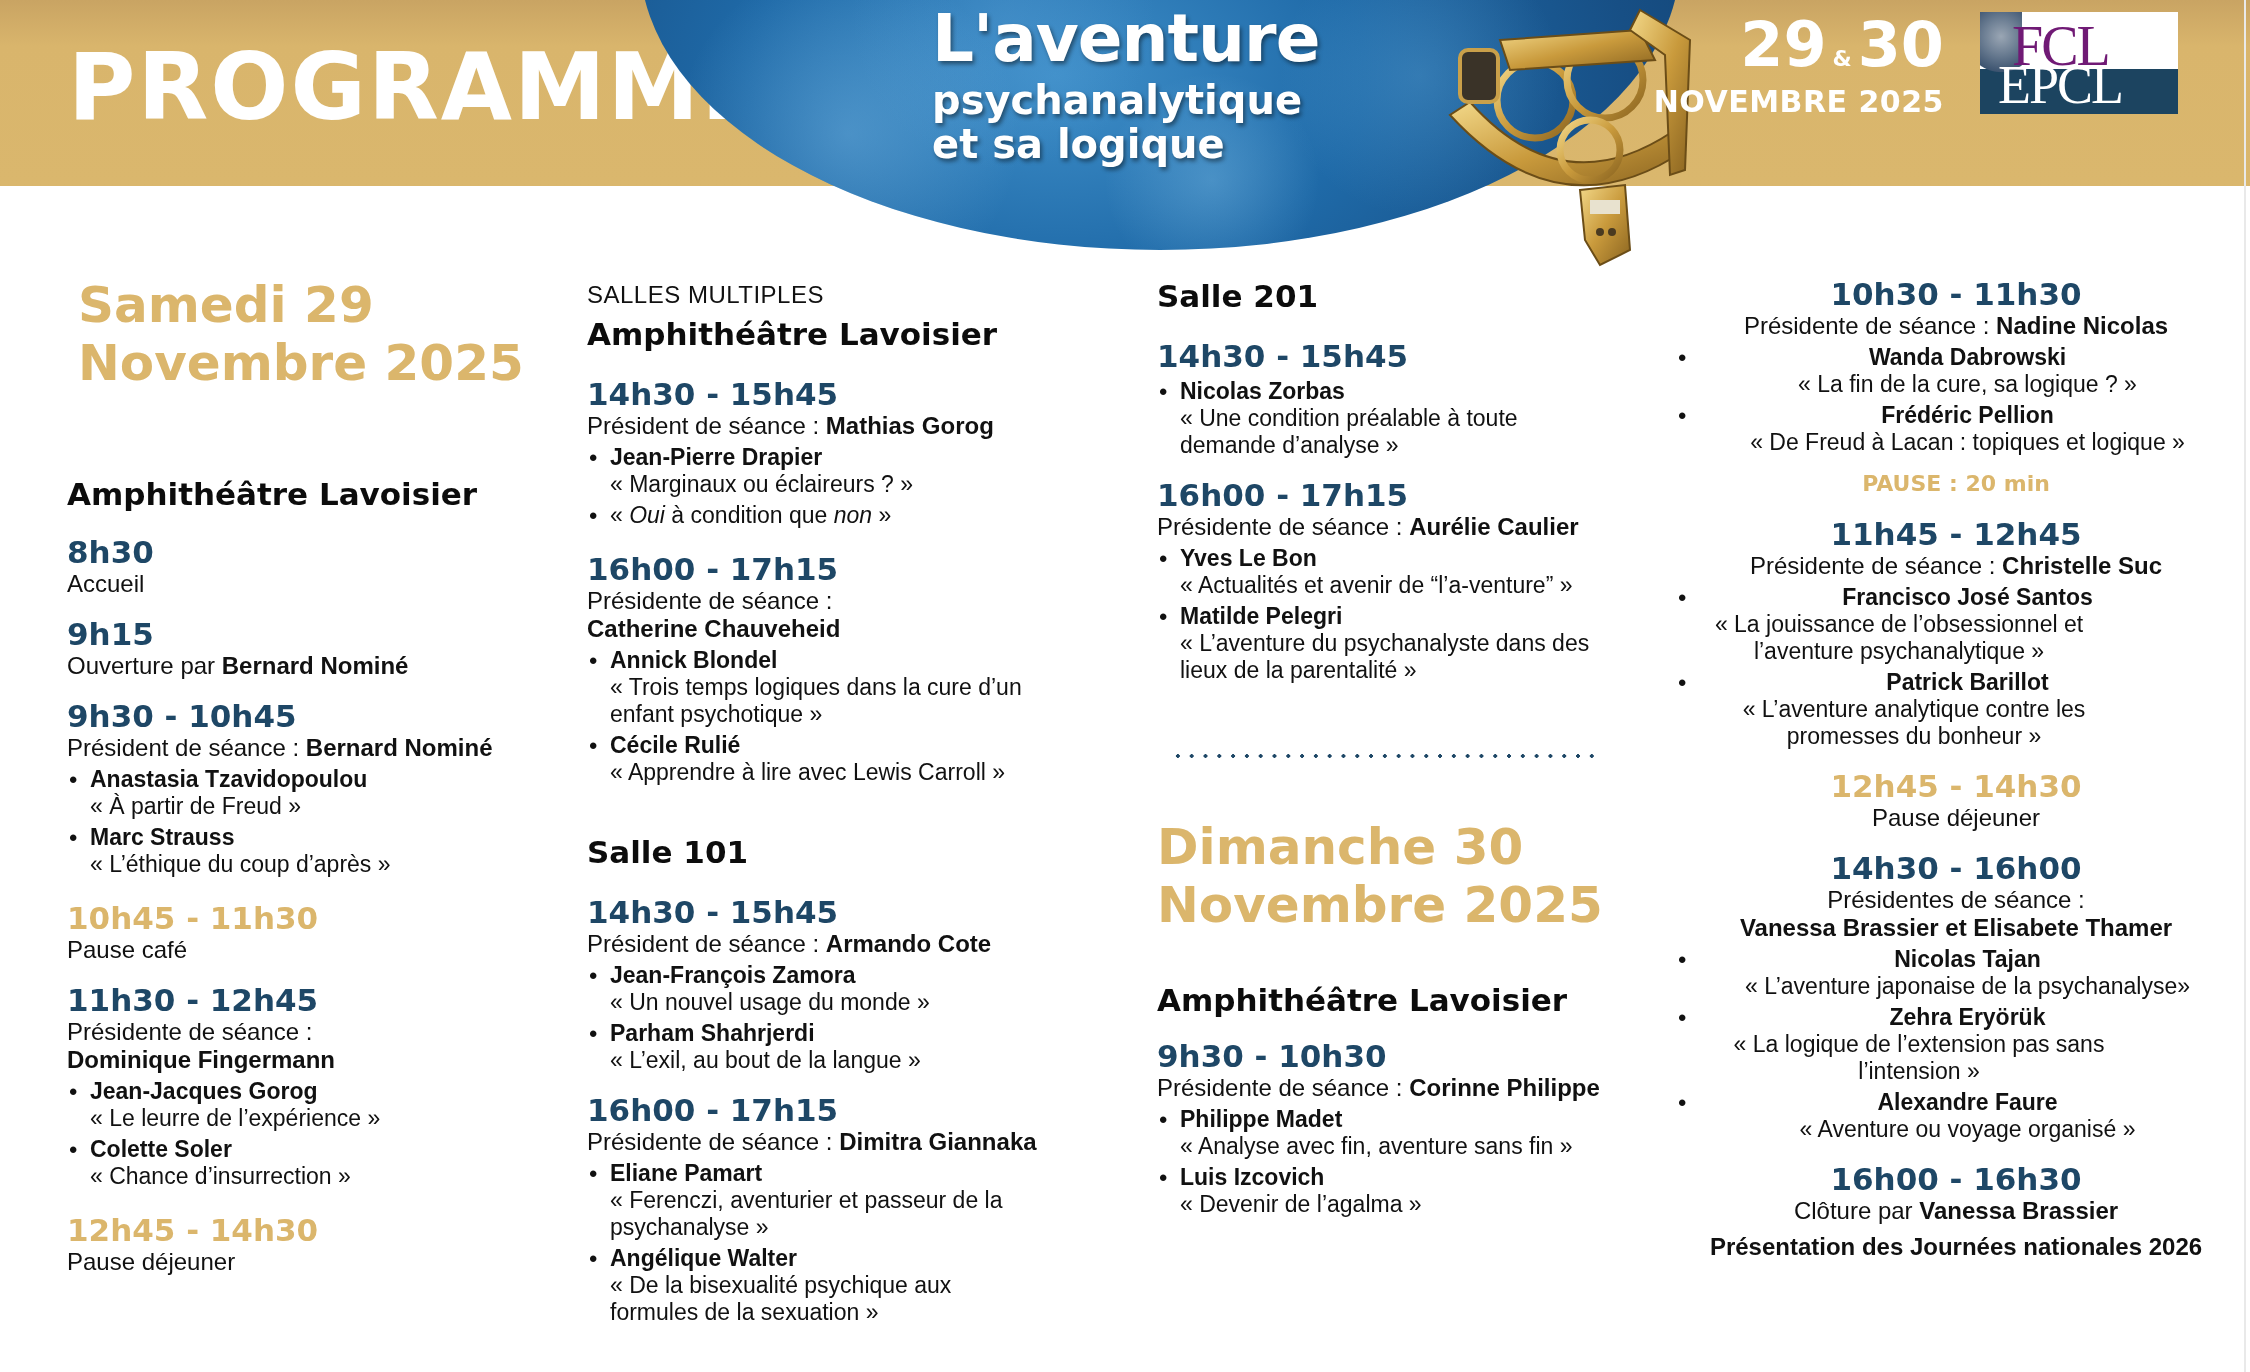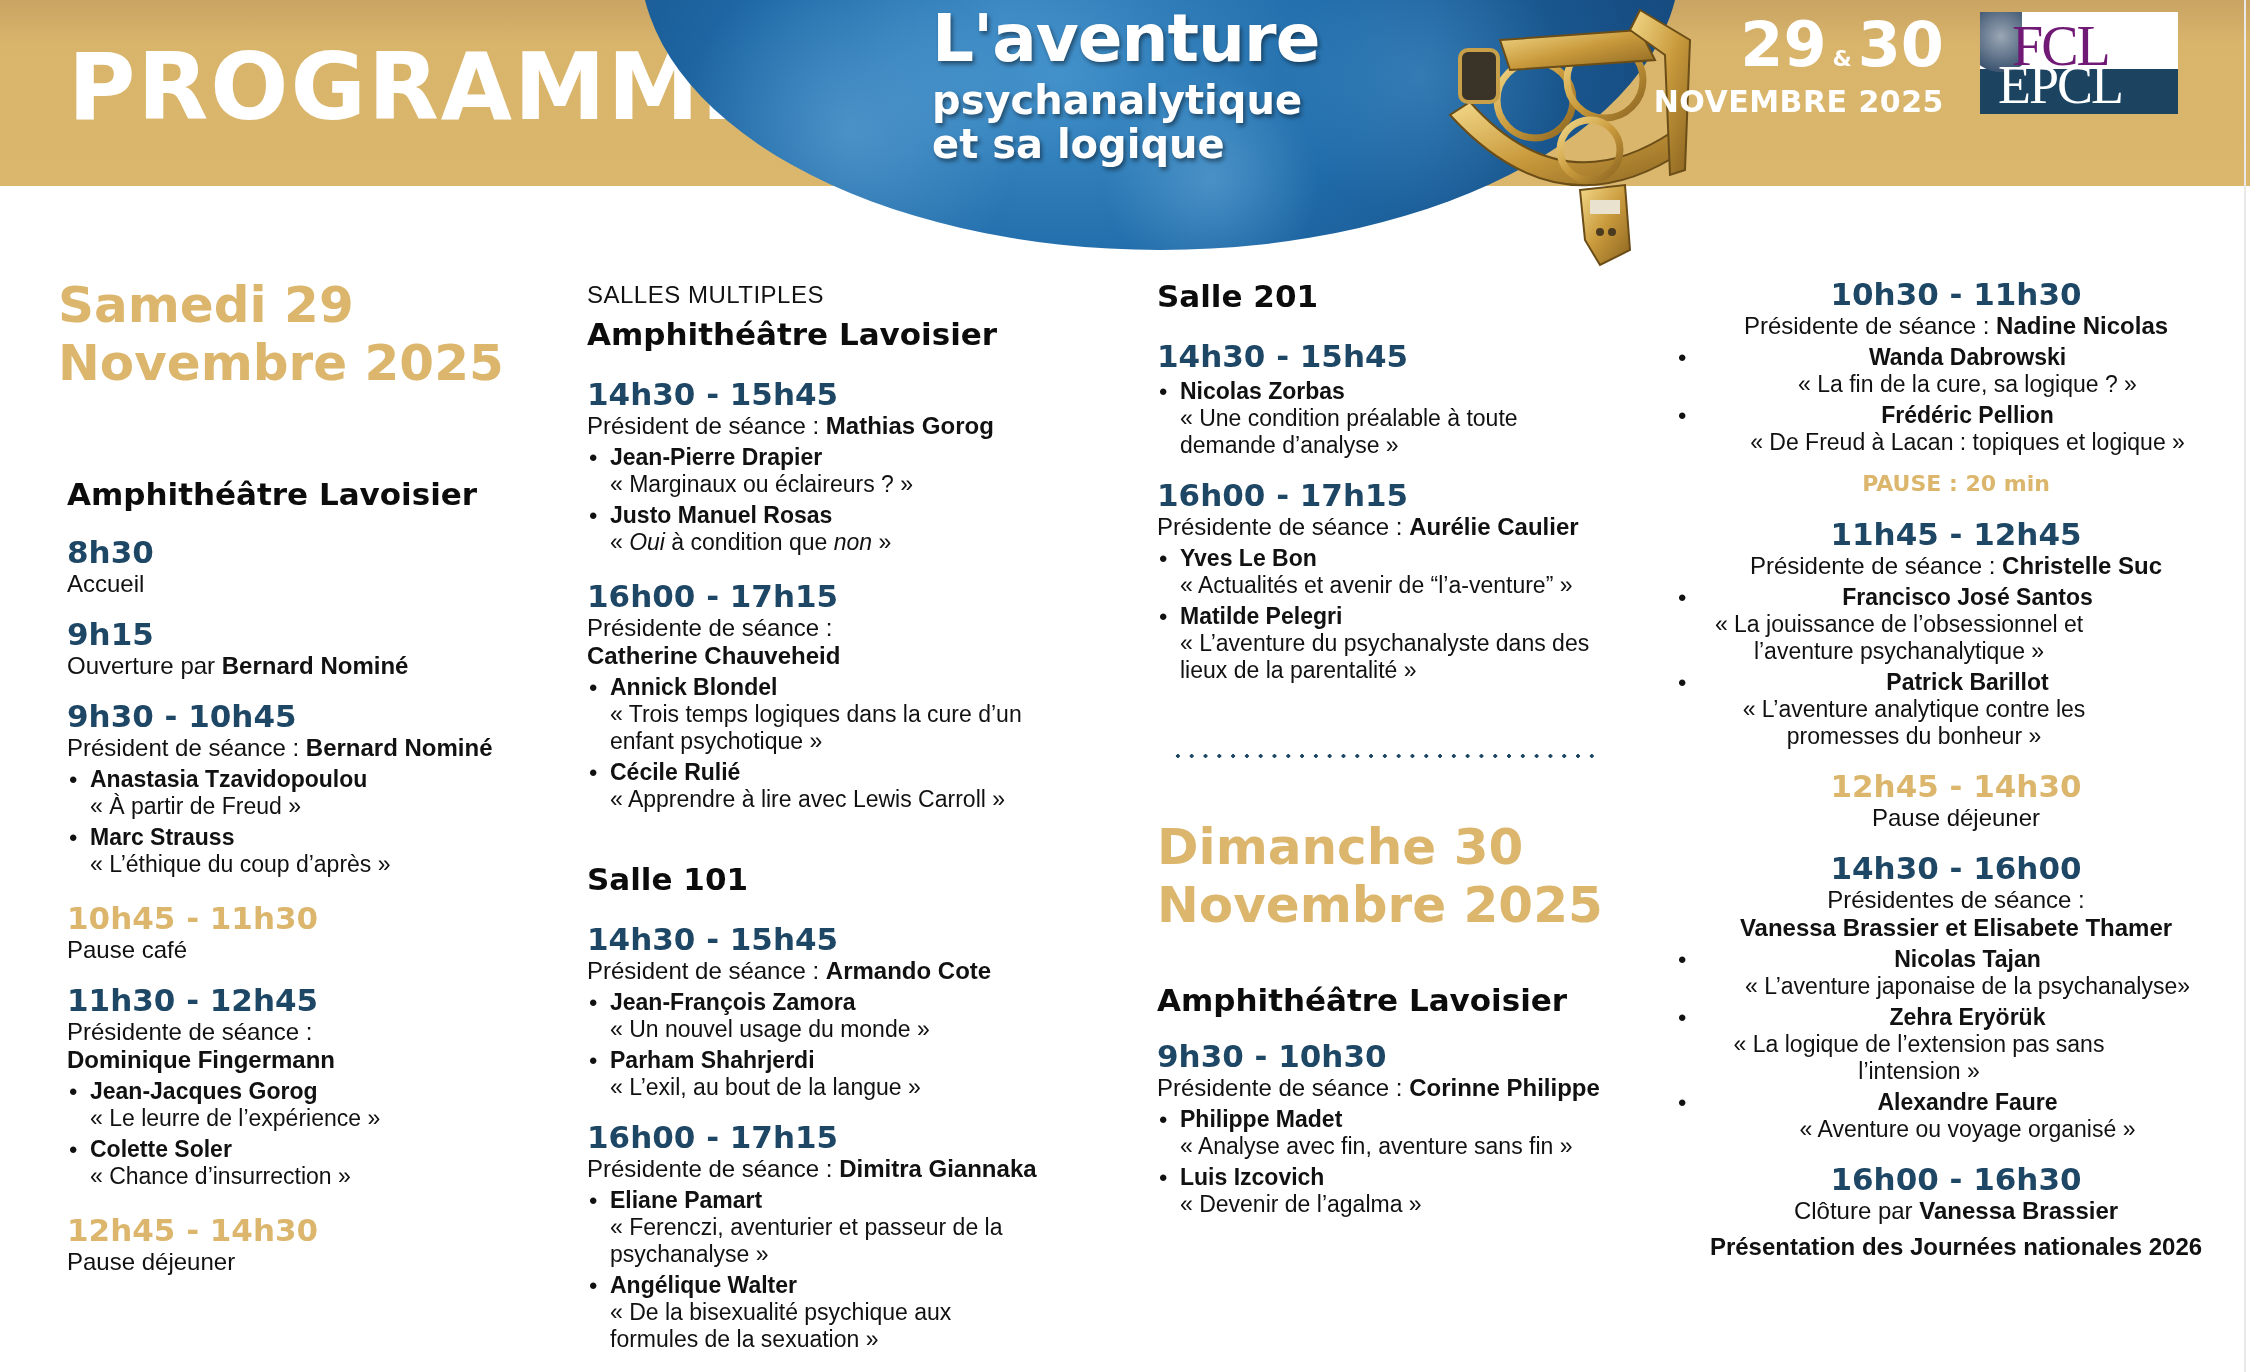--- a/index.html
+++ b/index.html
@@ -44,21 +44,21 @@
                    font-size: 54px; color: #ffffff; line-height: 1; letter-spacing: -2px; }
 
   
   .col { position: absolute; top: 268px; }
   .col1 { left: 58px; width: 500px; }
   .col2 { left: 587px; width: 540px; top: 280px; }
   .col3 { left: 1157px; width: 500px; top: 276px; }
   .col4 { left: 1676px; width: 560px; top: 276px; text-align: center; }
 
   .day-title { color: #dbb66c; font-family: "DejaVu Sans", sans-serif; font-weight: 700; font-size: 50px; line-height: 58px; }
-  .col1 .day-title { margin-top: 8px; }
+  .col1 .day-title { margin-top: 8px; margin-left: 20px; }
   .room-kicker { font-size: 24px; color: #111; letter-spacing: .5px; line-height: 30px; }
   .room { font-family: "DejaVu Sans", sans-serif; font-weight: 700; font-size: 31px; color: #0c0c0c; line-height: 40px; }
   .col1 .room { margin-top: 82px; margin-left: 9px; }
   .col1 .content { margin-left: 9px; }
 
   .time { font-family: "DejaVu Sans", sans-serif; font-weight: 700; font-size: 31px; color: #1e4766; line-height: 36px; margin-top: 18px; }
   .time.gold { color: #dbb66c; }
   .line { font-size: 24px; line-height: 28px; color: #111; }
   .line b, .b { font-weight: 700; }
   .bold-line { font-size: 24px; line-height: 28px; font-weight: 700; color: #111; margin-top: 8px; }
@@ -179,21 +179,20 @@
   <div class="room" style="margin-top:4px">Amphithéâtre Lavoisier</div>
 
   <div class="time" style="margin-top:22px">14h30 - 15h45</div>
   <div class="line"><span>Président de séance : </span><b>Mathias Gorog</b></div>
   <ul class="talks">
     <li>
         <span class="speaker">Jean-Pierre Drapier</span>
         <span class="talk-title">« Marginaux ou éclaireurs ? »</span>
       </li>
     <li>
-        <span class="speaker">Justo Manuel Rosas</span>
         <span class="talk-title"><span>« </span><i>Oui</i><span> à condition que </span><i>non</i><span> »</span></span>
       </li>
   </ul>
 
   <div class="time" style="margin-top:22px">16h00 - 17h15</div>
   <div class="line">Présidente de séance :</div>
   <div class="line b">Catherine Chauveheid</div>
   <ul class="talks">
     <li>
         <span class="speaker">Annick Blondel</span>

